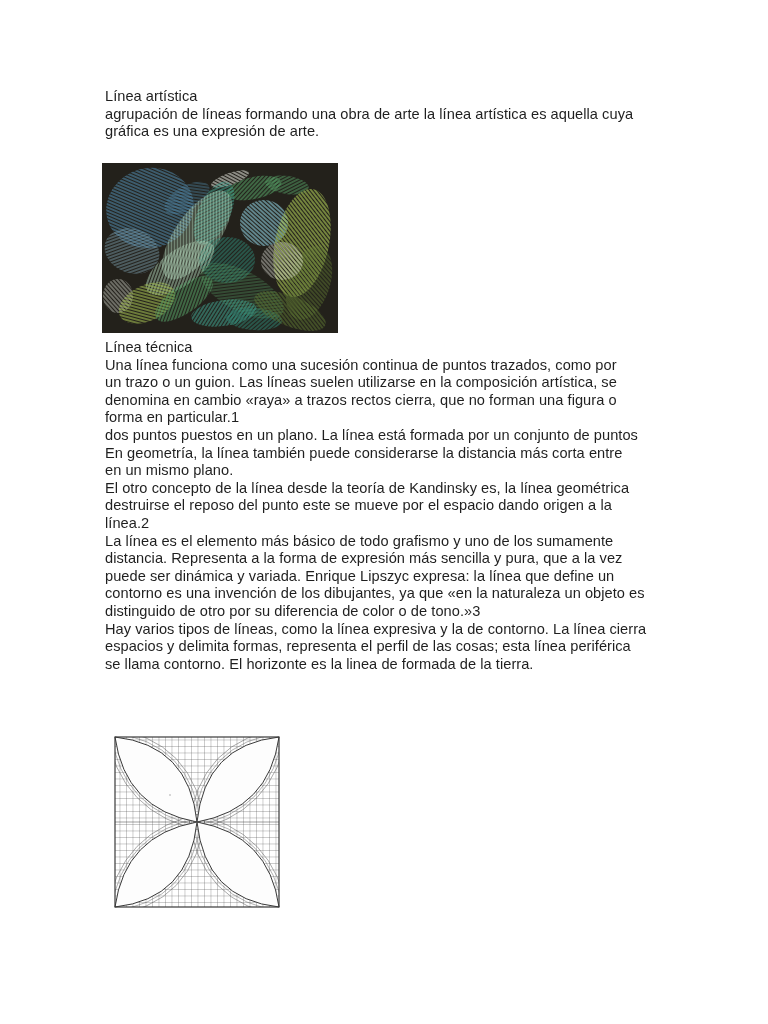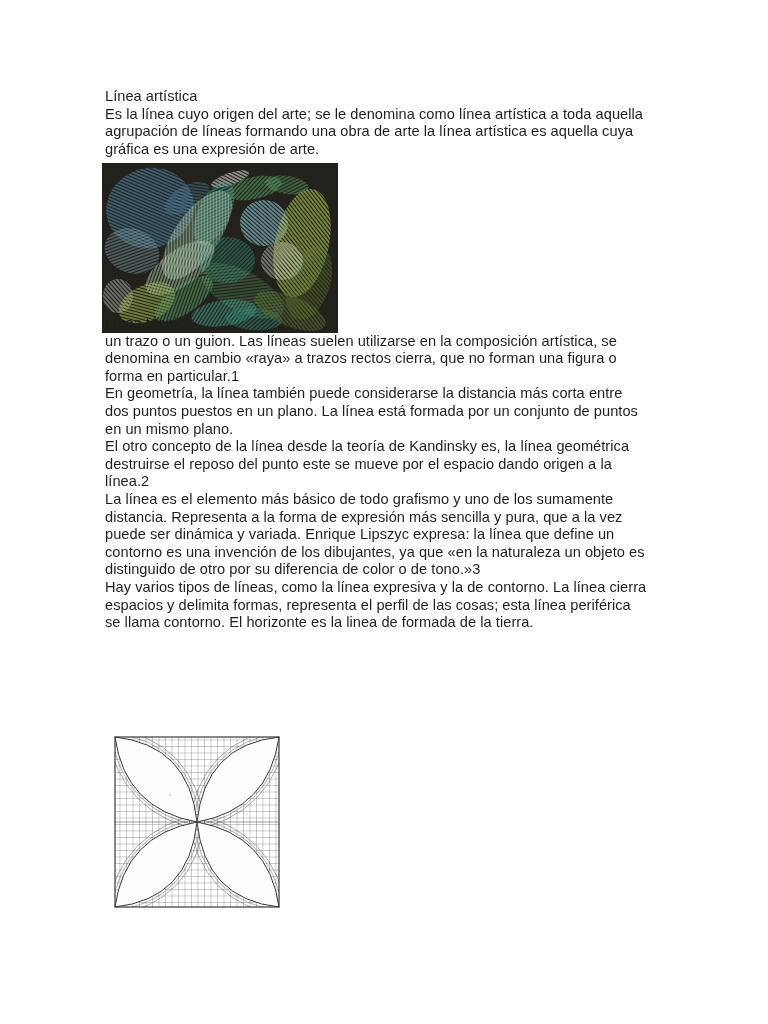--- a/index.html
+++ b/index.html
@@ -25,21 +25,20 @@
   figure svg { display: block; }
 </style>
 </head>
 <body>
 
 <div class="page">
 
   <div class="textblock" style="top:88px">
     <div class="line">Línea artística</div>
     <div>
-        <div class="line">Es la línea cuyo origen del arte; se le denomina como línea artística a toda aquella</div>
         <div class="line">agrupación de líneas formando una obra de arte la línea artística es aquella cuya</div>
         <div class="line">gráfica es una expresión de arte.</div>
       </div>
   </div>
 
   <figure style="left:102px;top:163px;width:236px;height:170px" aria-label="Abstract artistic line drawing: overlapping leaf and oval shapes cross-hatched in blues, teals, mints, greens and yellow-greens on a black background">
     <svg width="236" height="170" viewBox="0 0 236 170">
       <defs>
         <pattern id="p1" width="3" height="3" patternUnits="userSpaceOnUse" patternTransform="rotate(38)">
             <line x1="0" y1="1" x2="3" y2="1" stroke="#4e86a8" stroke-width="1.15"></line>
@@ -92,28 +91,29 @@
         <ellipse cx="16" cy="133" rx="15" ry="17" fill="url(#p10)" opacity="0.7"></ellipse>
         <ellipse cx="45" cy="140" rx="30" ry="18" transform="rotate(-25 45 140)" fill="url(#p7)" opacity="0.9"></ellipse>
         <ellipse cx="82" cy="136" rx="34" ry="14" transform="rotate(-35 82 136)" fill="url(#p9)"></ellipse>
         <ellipse cx="122" cy="150" rx="33" ry="13" transform="rotate(-8 122 150)" fill="url(#p4)"></ellipse>
         <ellipse cx="152" cy="156" rx="28" ry="11" transform="rotate(4 152 156)" fill="url(#p5)" opacity="0.9"></ellipse>
         <ellipse cx="188" cy="148" rx="38" ry="15" transform="rotate(22 188 148)" fill="url(#p8)"></ellipse>
       </g>
     </svg>
   </figure>
 
-  <div class="textblock" style="top:315px">
+  <div class="textblock" style="top:339px">
     <div class="line">Línea técnica</div>
     <div>
+        <div class="line">Una línea funciona como una sucesión continua de puntos trazados, como por</div>
         <div class="line">un trazo o un guion. Las líneas suelen utilizarse en la composición artística, se</div>
         <div class="line">denomina en cambio «raya» a trazos rectos cierra, que no forman una figura o</div>
         <div class="line">forma en particular.1</div>
+        <div class="line">dos puntos puestos en un plano. La línea está formada por un conjunto de puntos</div>
         <div class="line">En geometría, la línea también puede considerarse la distancia más corta entre</div>
-        <div class="line">dos puntos puestos en un plano. La línea está formada por un conjunto de puntos</div>
         <div class="line">en un mismo plano.</div>
         <div class="line">El otro concepto de la línea desde la teoría de Kandinsky es, la línea geométrica</div>
         <div class="line">destruirse el reposo del punto este se mueve por el espacio dando origen a la</div>
         <div class="line">línea.2</div>
         <div class="line">La línea es el elemento más básico de todo grafismo y uno de los sumamente</div>
         <div class="line">distancia. Representa a la forma de expresión más sencilla y pura, que a la vez</div>
         <div class="line">puede ser dinámica y variada. Enrique Lipszyc expresa: la línea que define un</div>
         <div class="line">contorno es una invención de los dibujantes, ya que «en la naturaleza un objeto es</div>
         <div class="line">distinguido de otro por su diferencia de color o de tono.»3</div>
         <div class="line">Hay varios tipos de líneas, como la línea expresiva y la de contorno. La línea cierra</div>

